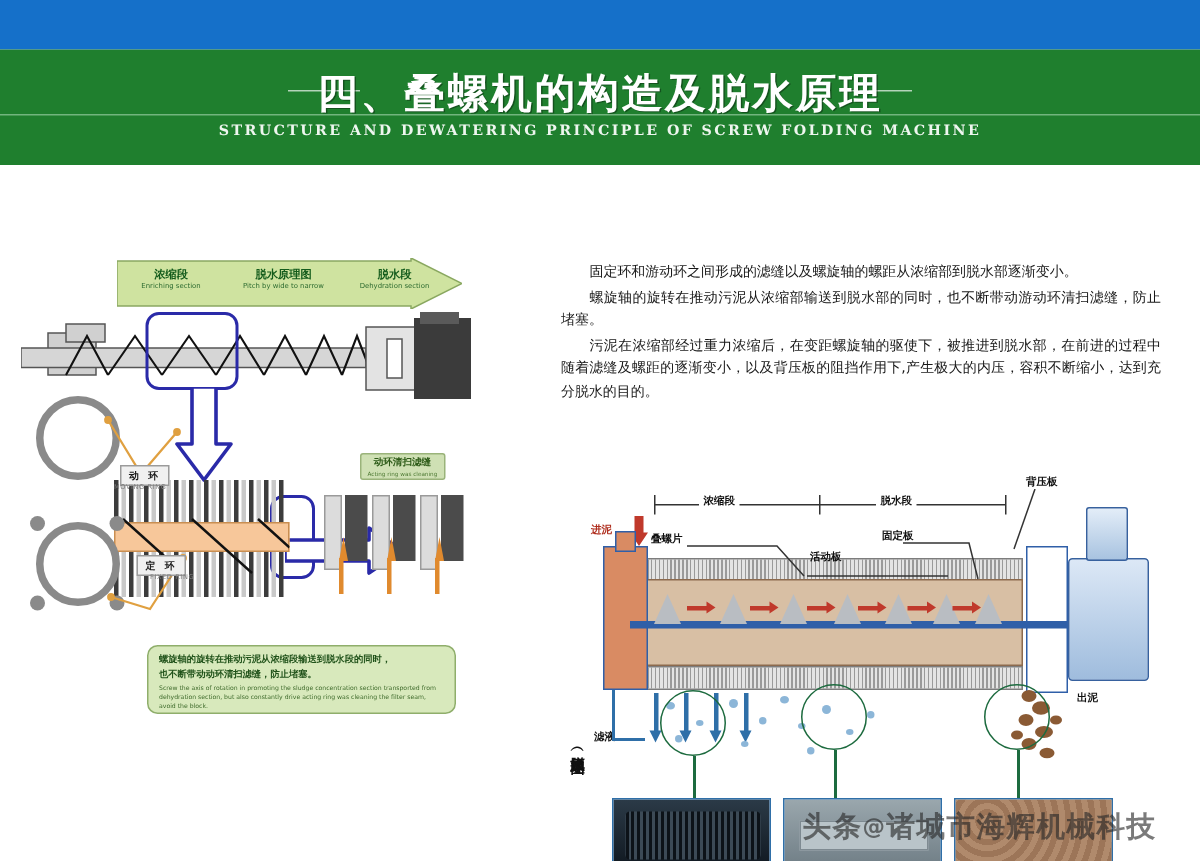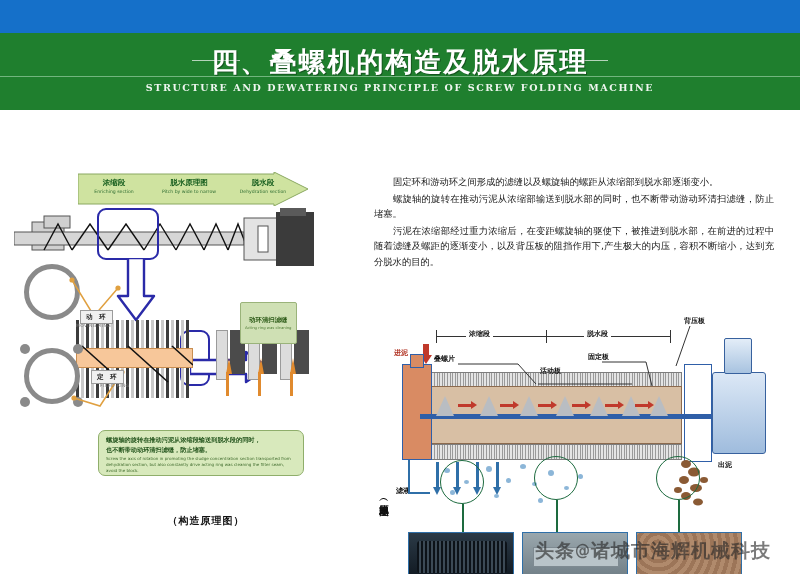--- a/index.html
+++ b/index.html
@@ -71,21 +71,21 @@
   .stud { position:absolute; width:10px; height:10px; border-radius:50%; background:#8a8a8a; }
 
   .tagbox {
     position:absolute; background:#f0f0f0; border:1px solid #9b9b9b;
     padding:1.5px 5px; font-size:6.6px; color:#1a1a1a; letter-spacing:2px; font-weight:bold;
   }
   .tagsub { position:absolute; font-size:4.4px; color:#7b7b7b; letter-spacing:.4px; }
 
   .greenchip {
     position:absolute; background:#cfe0b4; border:1px solid #9ab37a; border-radius:2px;
-    padding:13px 4px; text-align:center;
+    padding:1px 4px; text-align:center;
   }
   .greenchip .zh { font-size:6.4px; color:#2c5a17; font-weight:bold; }
   .greenchip .en { font-size:3.8px; color:#4e7a34; }
 
   .greenbox {
     position:absolute; left:84px; top:268px; width:206px; height:46px;
     background:#d8e9bc; border:1px solid #8fae6b; border-radius:7px; padding:4px 7px;
   }
   .greenbox .zh { font-size:6.2px; color:#20521a; line-height:9.5px; font-weight:bold; }
   .greenbox .en { font-size:4.1px; color:#3f6b2c; line-height:6.2px; margin-top:2px; }
@@ -306,21 +306,20 @@
     <div class="tagsub" style="left:62px; top:161px;">MOVING RING</div>
     <div class="tagbox" style="left:77px; top:208px;">定 环</div>
     <div class="tagsub" style="left:86px; top:221px;">FIXED RING</div>
 
     <div class="greenbox">
       <div class="zh">螺旋轴的旋转在推动污泥从浓缩段输送到脱水段的同时，</div>
       <div class="zh">也不断带动动环清扫滤缝，防止堵塞。</div>
       <div class="en">Screw the axis of rotation in promoting the sludge concentration section transported from dehydration section, but also constantly drive acting ring was cleaning the filter seam, avoid the block.</div>
     </div>
 
-    <div class="cap-left">（构造原理图）</div>
   </div>
 
   <div class="right-diagram">
 
     <div class="cap-right-vert">（脱水原理图）</div>
 
     <div class="dim-line" style="left:48px; top:26px; width:110px;"></div>
     <div class="dim-tick" style="left:48px; top:20px; height:13px;"></div>
     <div class="dim-tick" style="left:158px; top:20px; height:13px;"></div>
     <div class="dim-label" style="left:78px; top:19px;">浓缩段</div>

